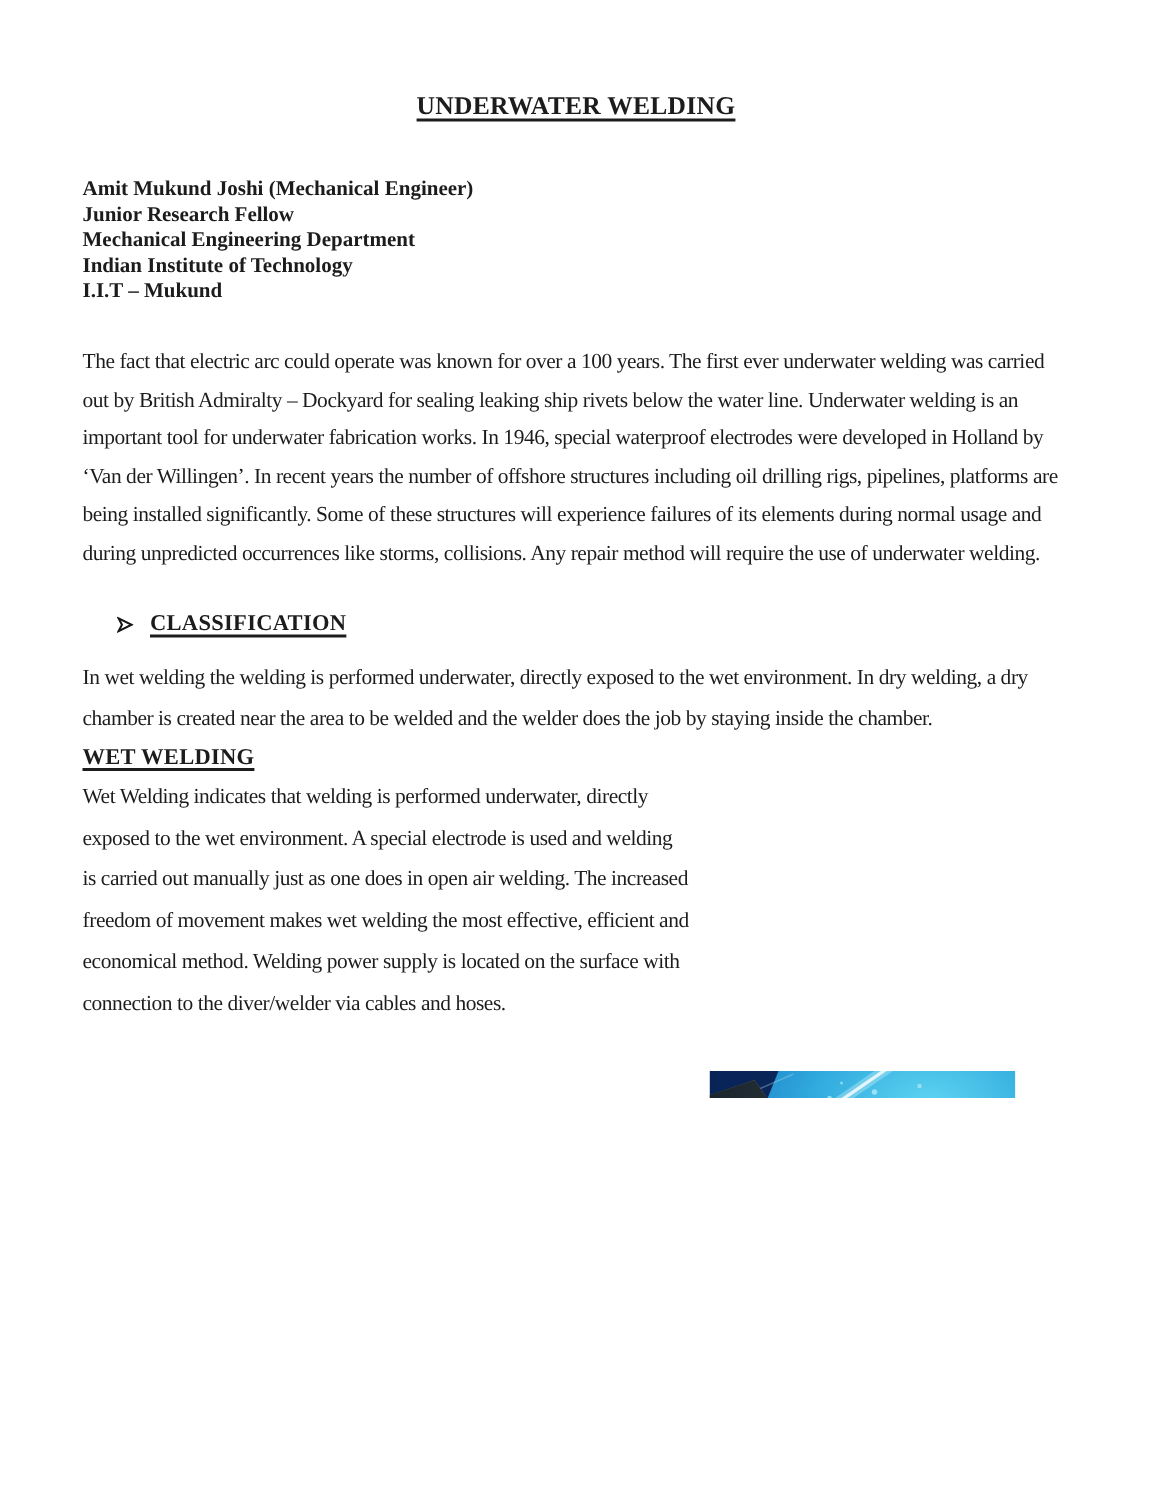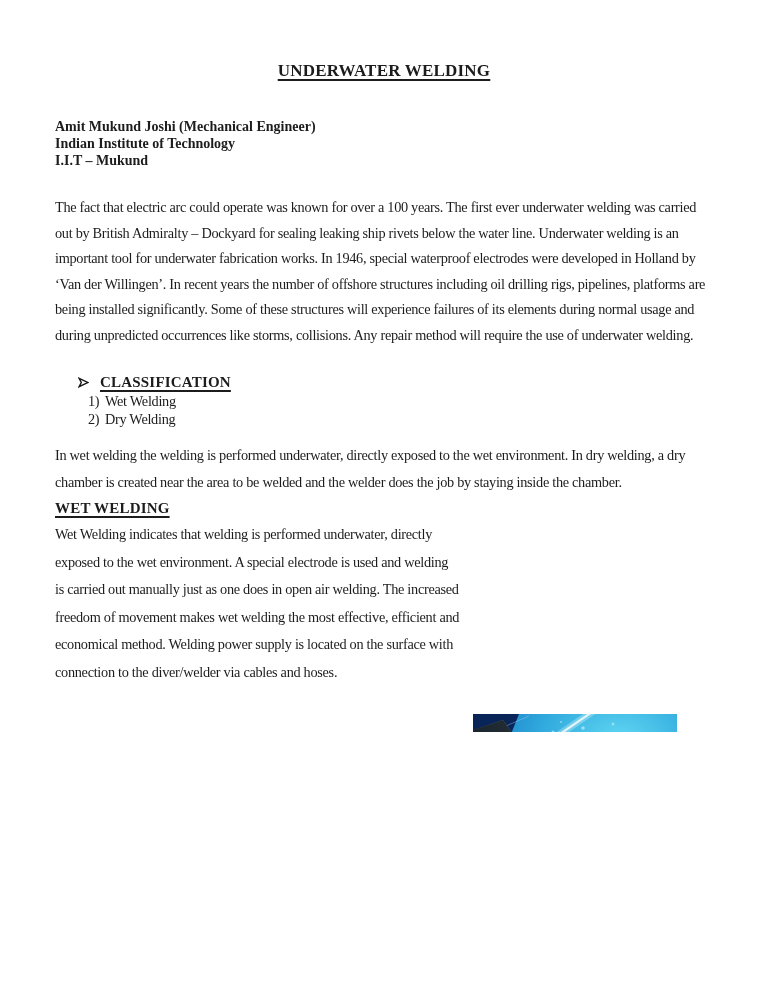--- a/index.html
+++ b/index.html
@@ -76,43 +76,37 @@
 </style>
 </head>
 <body>
 
 <div class="page">
 
   <h1 class="doc-title">UNDERWATER WELDING</h1>
 
   <div class="author-block">
     <div>Amit Mukund Joshi (Mechanical Engineer)</div>
+    <div>Junior Research Fellow</div>
+    <div>Mechanical Engineering Department</div>
     <div>Indian Institute of Technology</div>
     <div>I.I.T – Mukund</div>
   </div>
 
 
   <p class="body-text intro-body">The fact that electric arc could operate was known for over a 100 years. The first ever underwater welding was carried out by British Admiralty – Dockyard for sealing leaking ship rivets below the water line. Underwater welding is an important tool for underwater fabrication works. In 1946, special waterproof electrodes were developed in Holland by ‘Van der Willingen’. In recent years the number of offshore structures including oil drilling rigs, pipelines, platforms are being installed significantly. Some of these structures will experience failures of its elements during normal usage and during unpredicted occurrences like storms, collisions. Any repair method will require the use of underwater welding.</p>
 
   <div class="bullet-heading second">
     <svg class="arrow-bullet" viewBox="0 0 12 12" aria-hidden="true">
       <polygon points="1.2,1.4 10.6,6 1.2,10.6 3.6,6" fill="#ffffff" stroke="#161616" stroke-width="1.5" stroke-linejoin="miter"></polygon>
     </svg>
     <span class="heading-text">CLASSIFICATION</span>
   </div>
 
 
-  <div class="body-text num-list">
-    <div>
-      <span class="num">1)</span><span>Wet Welding</span>
-    </div>
-    <div>
-      <span class="num">2)</span><span>Dry Welding</span>
-    </div>
-  </div>
 
   <p class="body-text classification-body">In wet welding the welding is performed underwater, directly exposed to the wet environment. In dry welding, a dry chamber is created near the area to be welded and the welder does the job by staying inside the chamber.</p>
 
   <h2 class="plain-heading">
     <span class="heading-text">WET WELDING</span>
   </h2>
 
   <p class="body-text wet-body">Wet Welding indicates that welding is performed underwater, directly exposed to the wet environment. A special electrode is used and welding is carried out manually just as one does in open air welding. The increased freedom of movement makes wet welding the most effective, efficient and economical method. Welding power supply is located on the surface with connection to the diver/welder via cables and hoses.</p>
 
   <div class="photo-frame">

